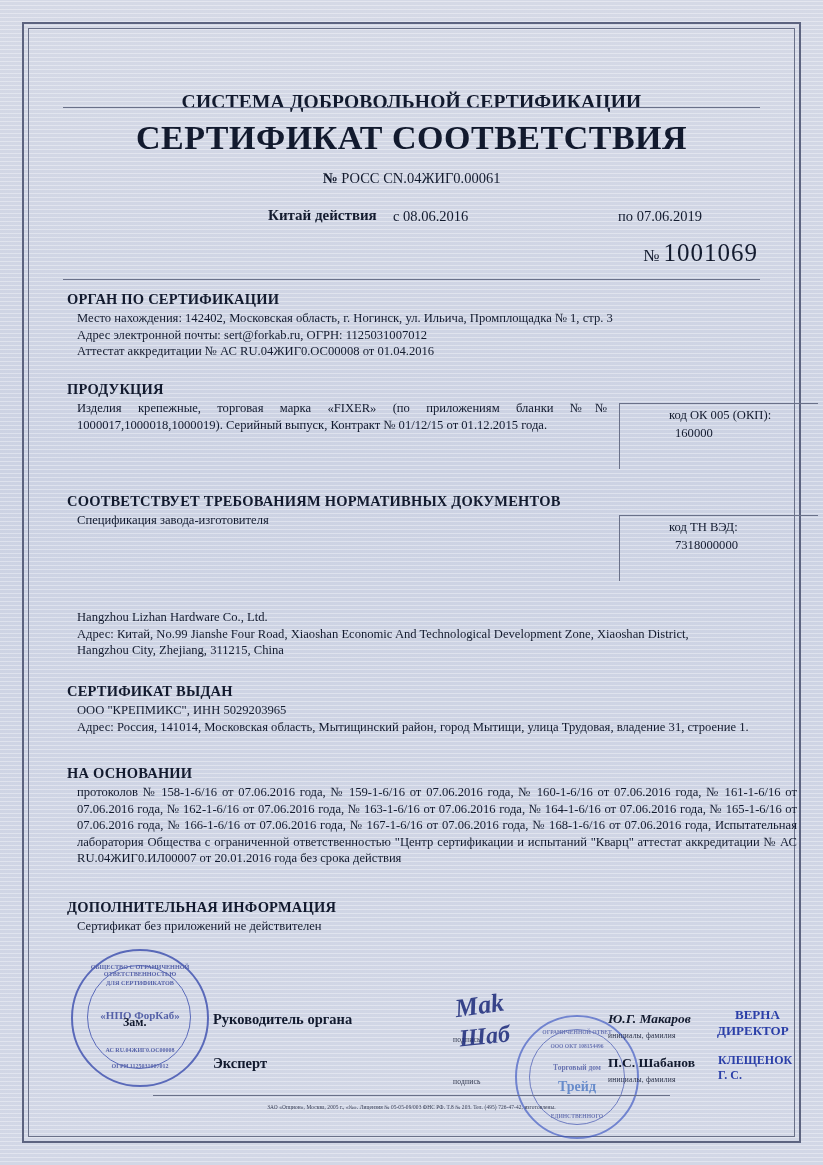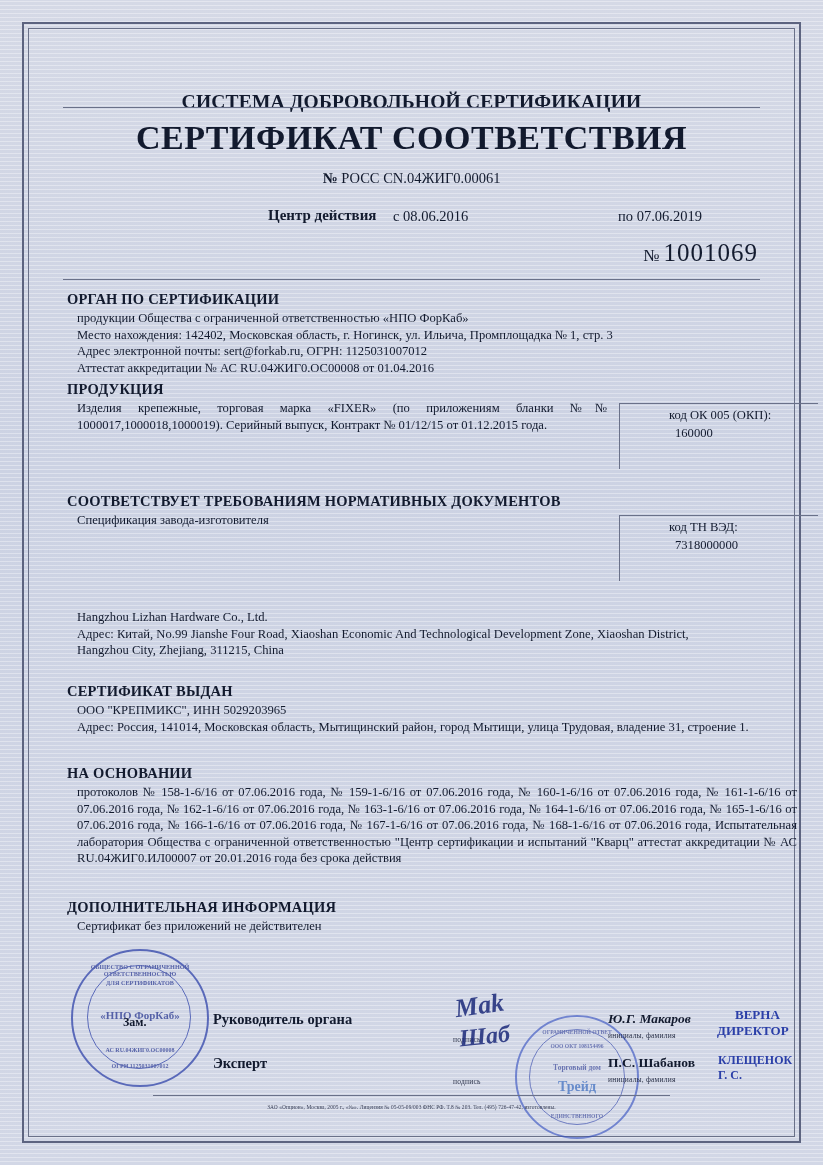--- a/index.html
+++ b/index.html
@@ -130,35 +130,34 @@
       <div class="band-line rule1"></div>
 
       <div class="title">СЕРТИФИКАТ СООТВЕТСТВИЯ</div>
 
       <div class="regnum">
         <span class="no">№</span>
         <span>РОСС CN.04ЖИГ0.00061</span>
       </div>
 
       <div class="term">
-        <span class="lbl">Центр действия</span>
+        <span class="lbl">Китай действия</span>
         <span class="from">с 08.06.2016</span>
         <span class="to">по 07.06.2019</span>
       </div>
 
       <div class="blank-no">
         <span class="nm">№</span>
         <span class="val">1001069</span>
       </div>
 
       <div class="band-line rule2"></div>
 
       <div class="sec" style="top:228px;width:730px;">
         <h3>ОРГАН ПО СЕРТИФИКАЦИИ</h3>
-        <p class="indent">продукции Общества с ограниченной ответственностью «НПО ФорКаб»</p>
         <p class="indent">Место нахождения: 142402, Московская область, г. Ногинск, ул. Ильича, Промплощадка № 1, стр. 3</p>
         <p class="indent">Адрес электронной почты: sert@forkab.ru, ОГРН: 1125031007012</p>
         <p class="indent">Аттестат аккредитации № АС RU.04ЖИГ0.ОС00008 от 01.04.2016</p>
       </div>
 
       <div class="sec" style="top:318px;width:540px;">
         <h3>ПРОДУКЦИЯ</h3>
         <p class="indent">Изделия крепежные, торговая марка «FIXER» (по приложениям бланки №№ 1000017,1000018,1000019). Серийный выпуск, Контракт № 01/12/15 от 01.12.2015 года.</p>
       </div>
 

